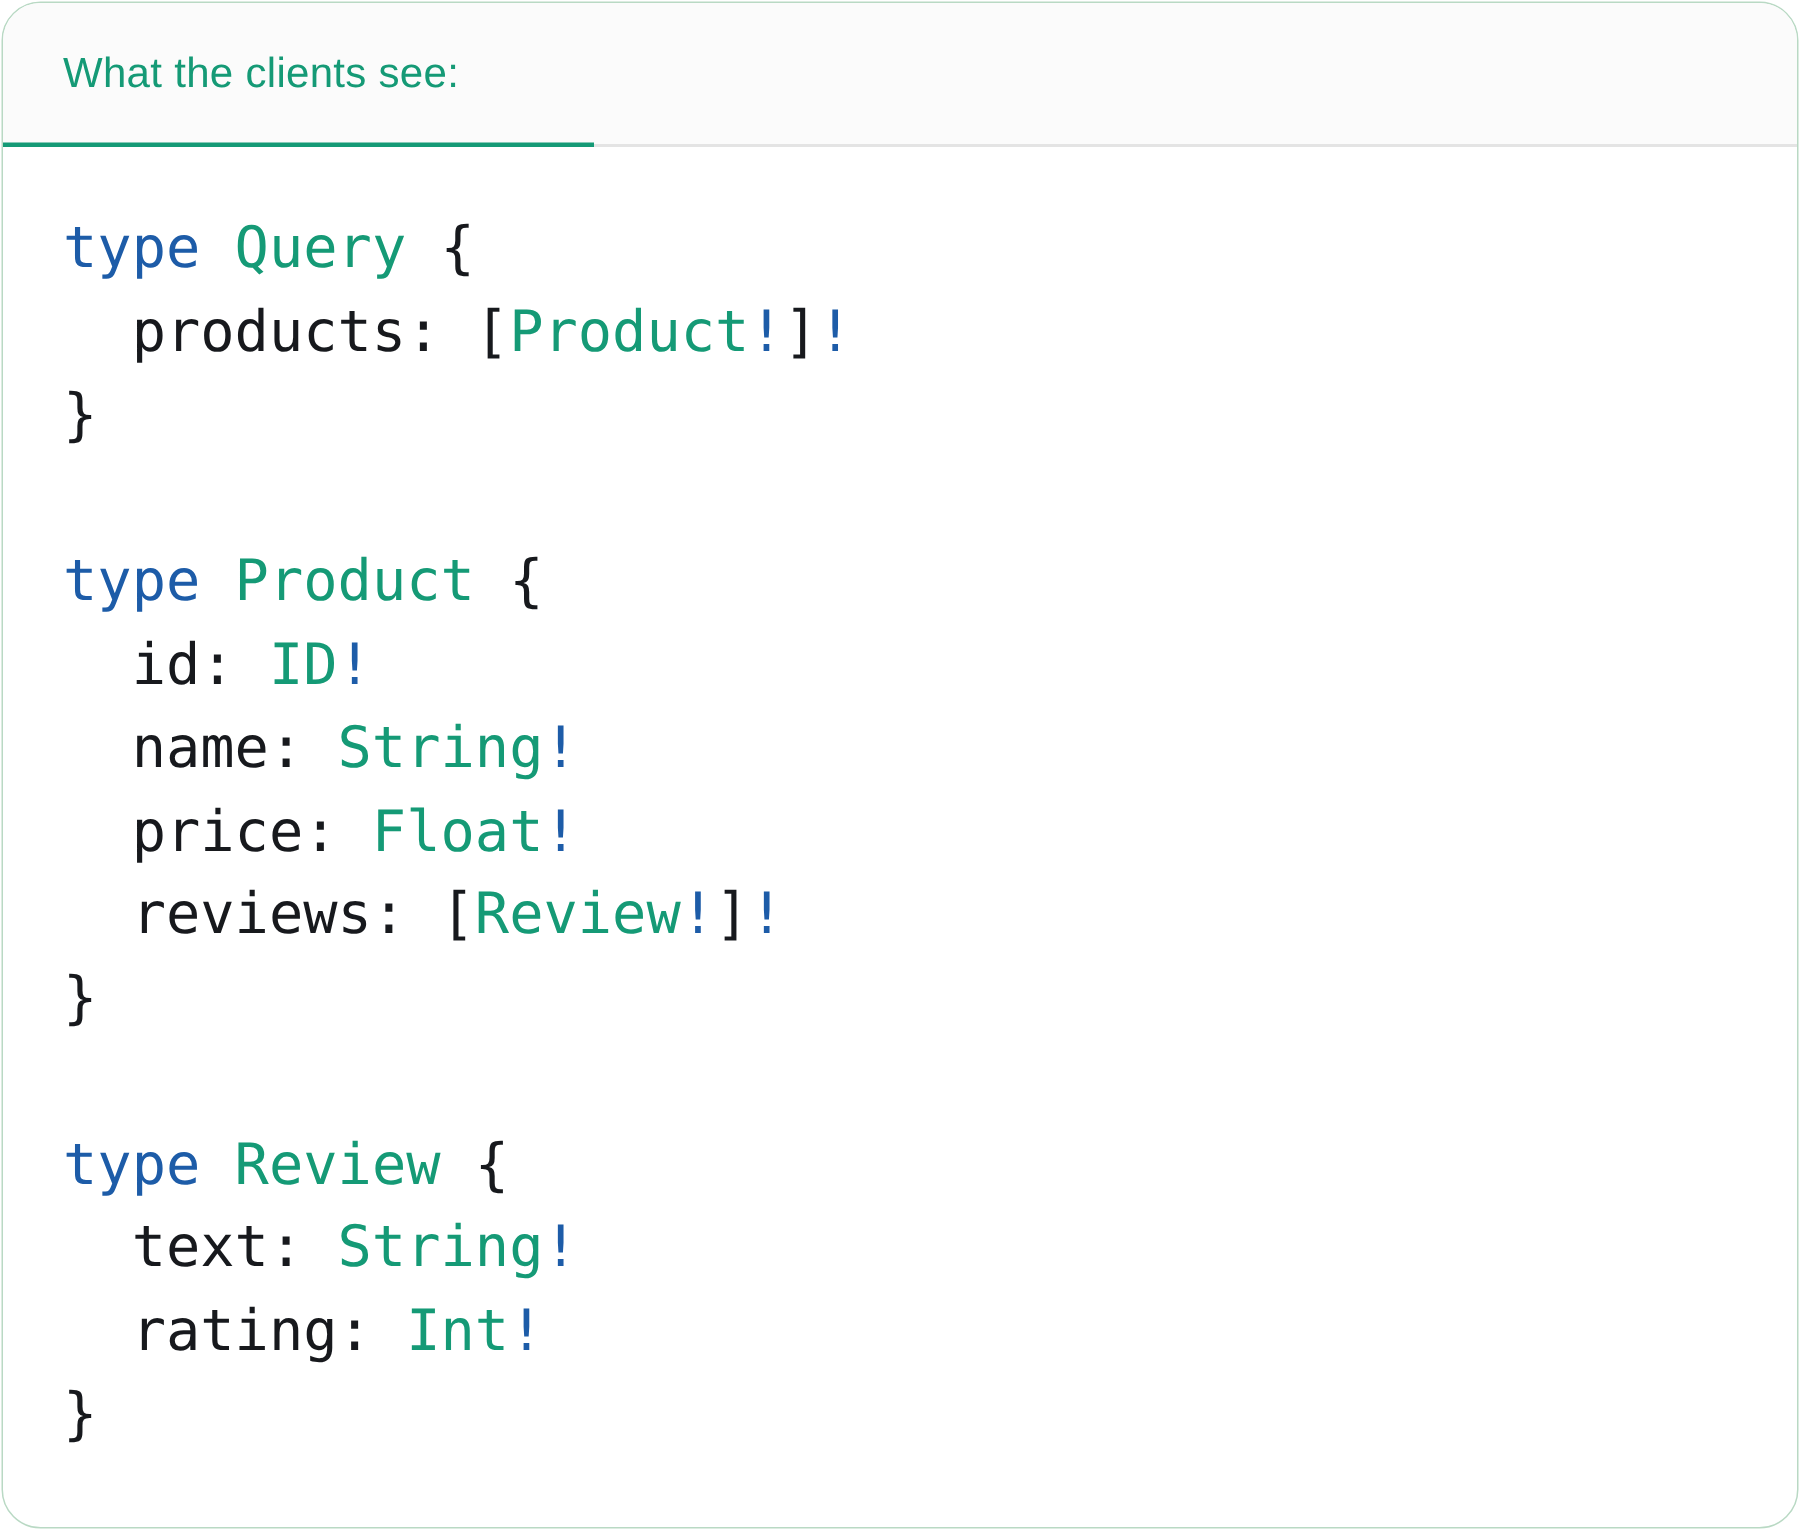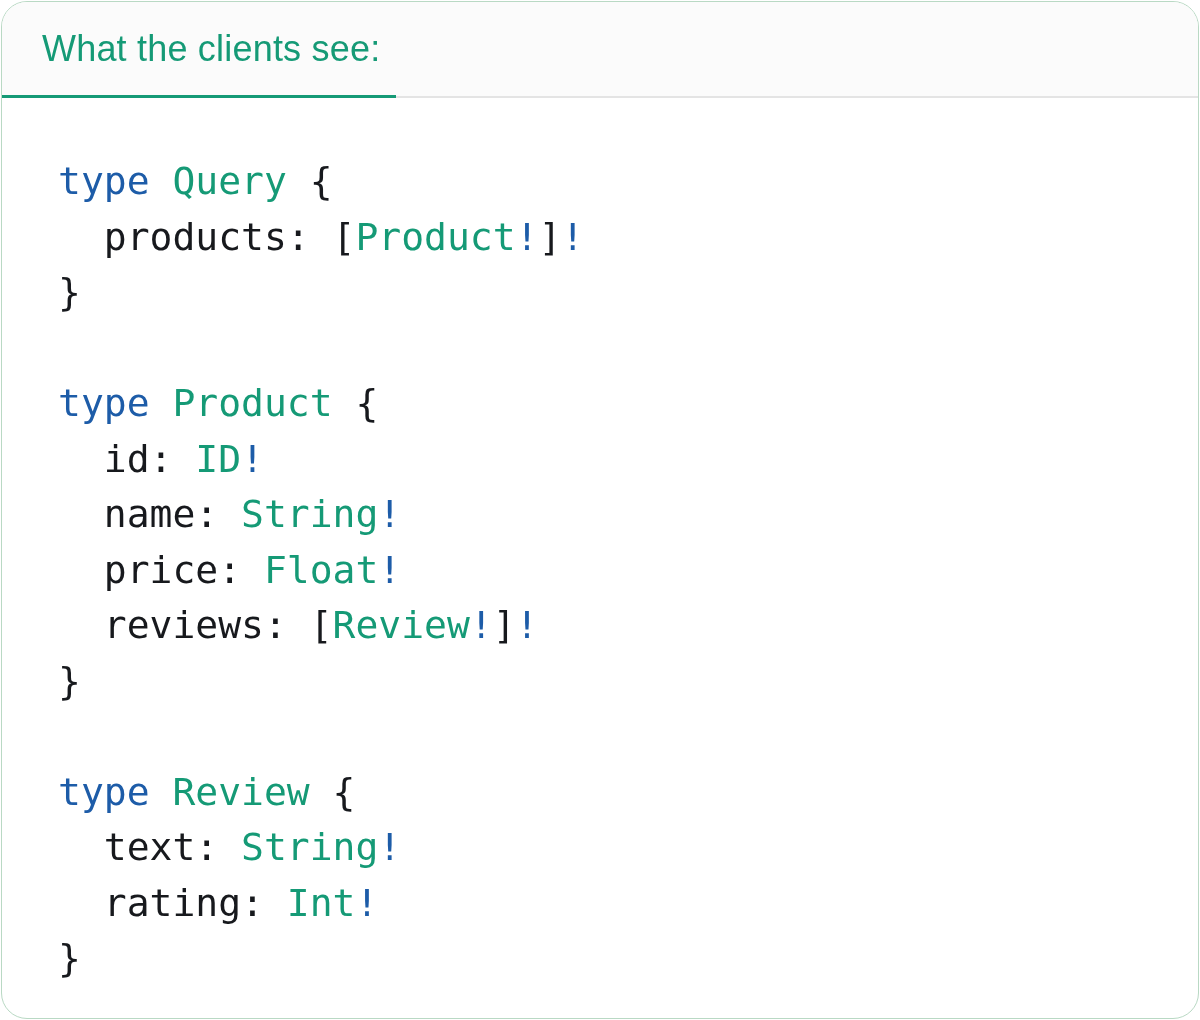--- a/index.html
+++ b/index.html
@@ -17,34 +17,34 @@
   }
   .tabbar {
     position: relative;
     height: 96px;
     background: var(--tab-bg, #fbfbfb);
     border-bottom: 2px solid var(--tab-border, #e4e4e4);
     display: flex; align-items: center;
   }
   .tab {
     padding-left: 40px;
-    font-size: 36px;
+    font-size: 28px;
     font-weight: 500;
     letter-spacing: 0.2px;
     color: var(--green, #159a76);
     cursor: pointer;
   }
   .tab-underline {
     position: absolute; left: 0; bottom: -2px;
     width: 394px; height: 3px;
     background: var(--green, #159a76);
     z-index: 2;
   }
   .code {
-    margin: 16px;
+    margin: 0;
     padding: 40px 40px 0 40px;
     font-family: "DejaVu Sans Mono", "Liberation Mono", monospace;
     font-size: 38px;
     line-height: 55.5px;
     color: var(--ink, #17191d);
     white-space: pre;
   }
   .code-line { height: 55.5px; }
   .tok-keyword { color: var(--blue, #1d5ca8); }
   .tok-bang    { color: var(--blue, #1d5ca8); }

